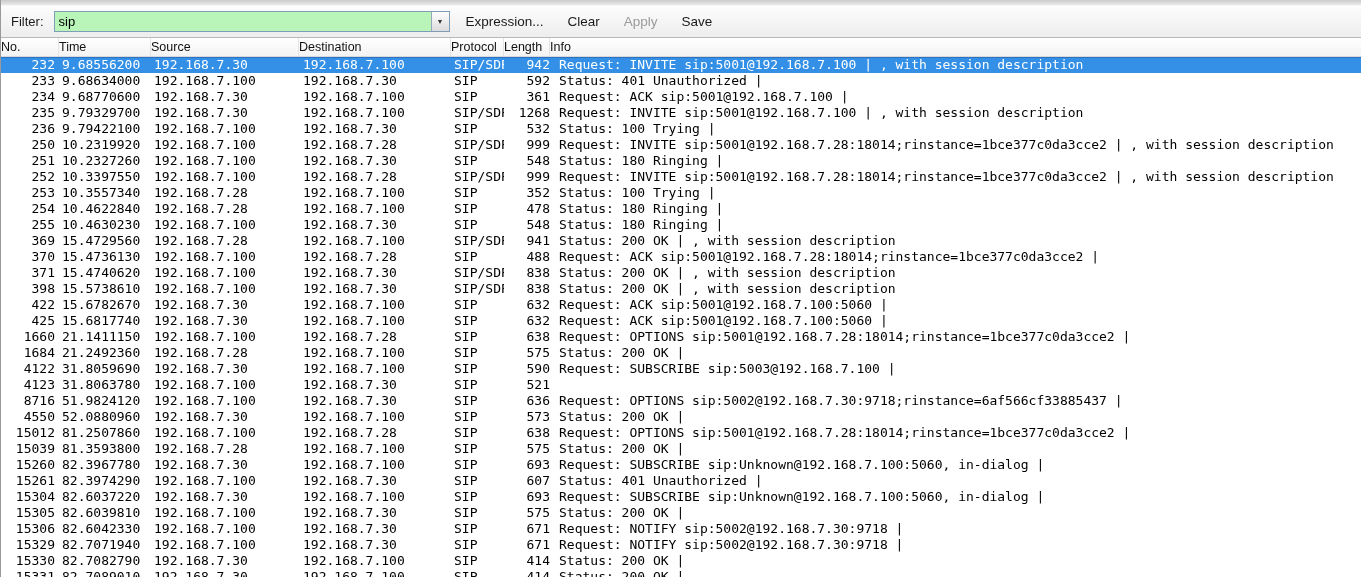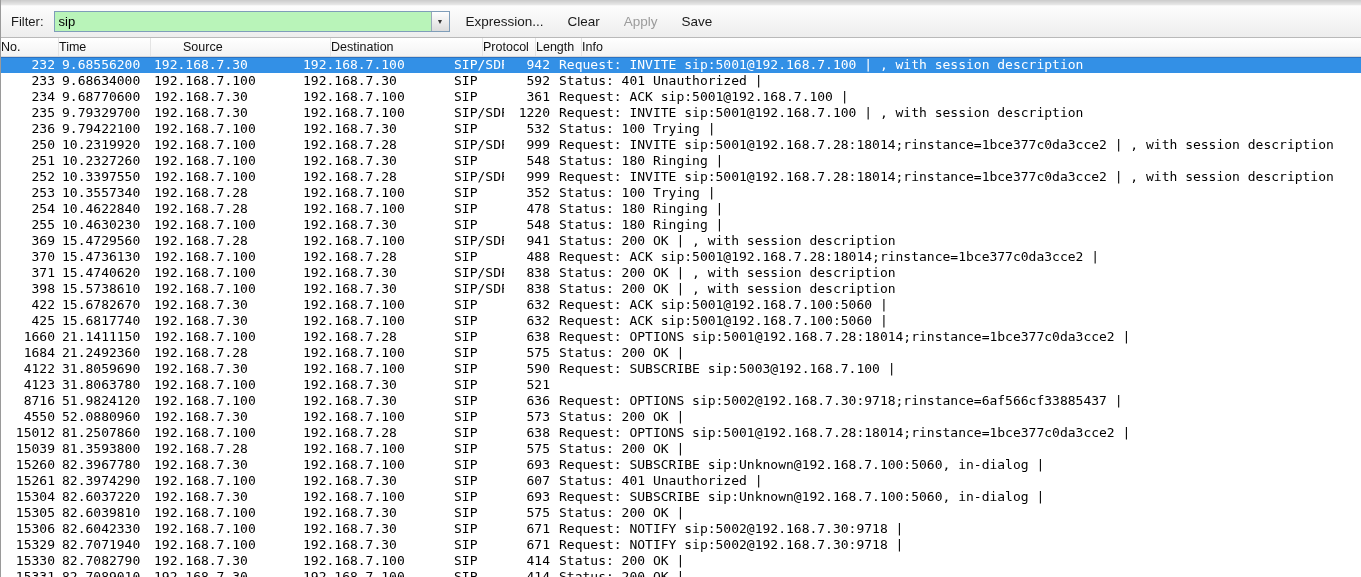--- a/index.html
+++ b/index.html
@@ -59,21 +59,21 @@
   .prow.selected{background:var(--sel);color:#fff;box-shadow:inset 0 1px 0 #2b72c2;}
   .cell{box-sizing:border-box;overflow:hidden;flex:none;}
   .c-no   {width:58px;text-align:right;padding-right:4px;}
   .c-time {width:92px;padding-left:3px;}
   .c-src  {width:148px;padding-left:3px;}
   .c-dst  {width:152px;padding-left:4px;}
   .c-proto{width:53px;padding-left:3px;}
   .c-len  {width:46px;text-align:right;}
   .c-info {flex:1 1 auto;padding-left:9px;}
   
-  .h-no{width:58px;}.h-time{width:92px;}.h-src{width:148px;margin-left:32px;}
+  .h-no{width:58px;}.h-time{width:92px;}.h-src{width:148px;}
   .h-dst{width:152px;}.h-proto{width:53px;}.h-len{width:46px;}
   .h-info{flex:1 1 auto;border-right:none;}
 </style>
 </head>
 <body>
 
 <div class="app" style="--sel: #3390e6; --filter-green: #b9f4b9;">
 
   <div class="win-edge"></div>
 
@@ -128,21 +128,21 @@
         <span class="cell c-proto">SIP</span>
         <span class="cell c-len">361</span>
         <span class="cell c-info">Request: ACK sip:5001@192.168.7.100 |</span>
       </div>
       <div class="prow">
         <span class="cell c-no">235</span>
         <span class="cell c-time">9.79329700</span>
         <span class="cell c-src">192.168.7.30</span>
         <span class="cell c-dst">192.168.7.100</span>
         <span class="cell c-proto">SIP/SDP</span>
-        <span class="cell c-len">1220</span>
+        <span class="cell c-len">1268</span>
         <span class="cell c-info">Request: INVITE sip:5001@192.168.7.100 | , with session description</span>
       </div>
       <div class="prow">
         <span class="cell c-no">236</span>
         <span class="cell c-time">9.79422100</span>
         <span class="cell c-src">192.168.7.100</span>
         <span class="cell c-dst">192.168.7.30</span>
         <span class="cell c-proto">SIP</span>
         <span class="cell c-len">532</span>
         <span class="cell c-info">Status: 100 Trying |</span>

